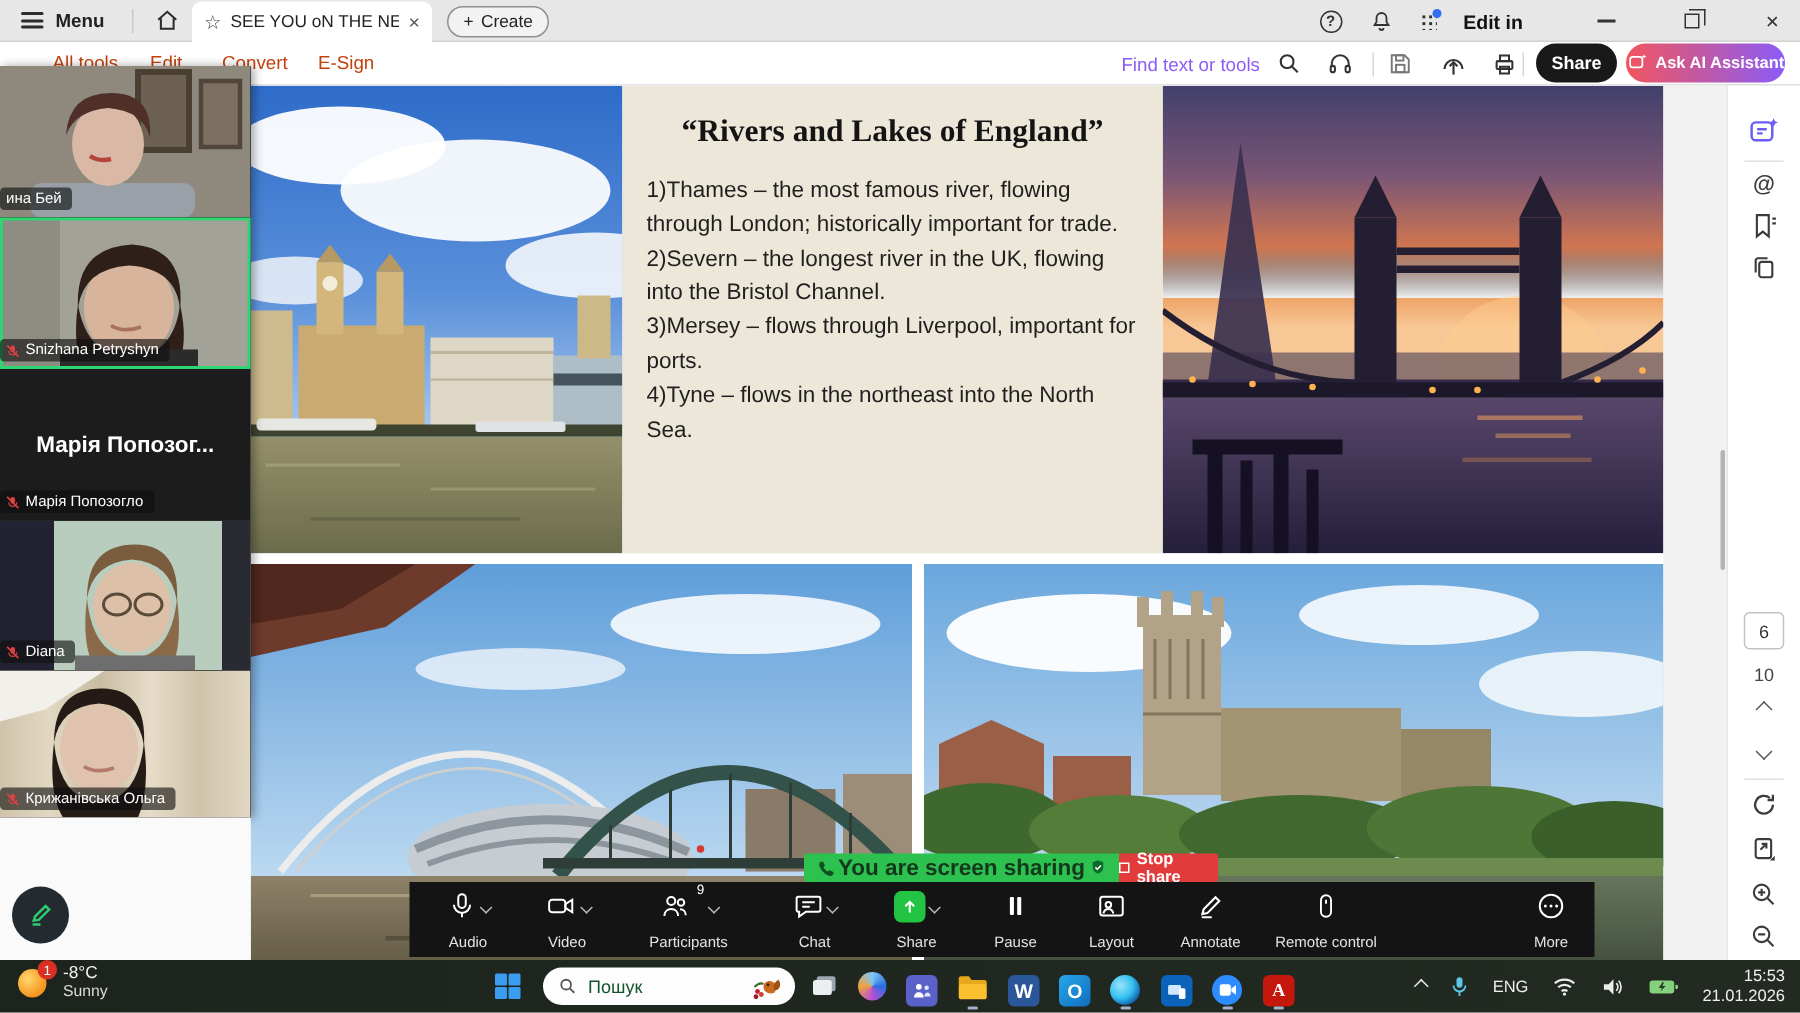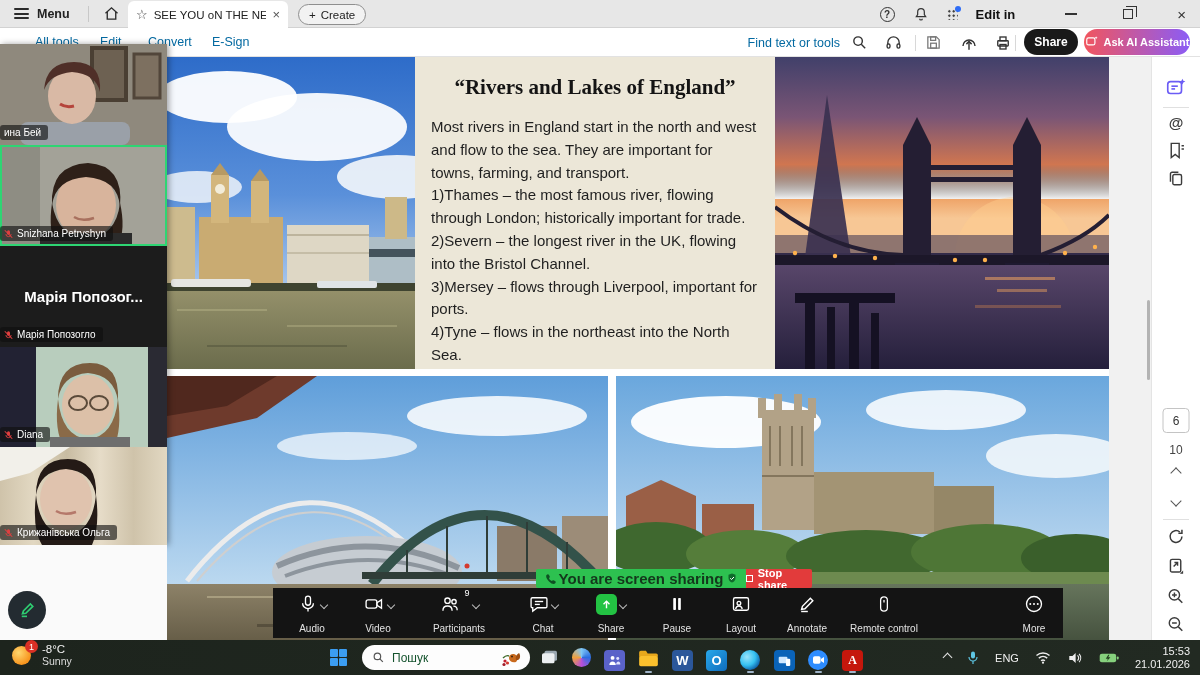--- a/index.html
+++ b/index.html
@@ -18,22 +18,22 @@
 .help-ic{width:15px;height:15px;border:1.4px solid #333;border-radius:50%;font-size:10px;color:#333;display:flex;align-items:center;justify-content:center;font-weight:bold}
 .grid-ic{position:relative;width:11px;height:11px;background-image:radial-gradient(#333 1px,transparent 1.3px);background-size:4.5px 4.5px}
 .grid-dot{position:absolute;right:-3px;top:-3px;width:6px;height:6px;border-radius:50%;background:#2f6df6}
 .signin{font-size:13px;font-weight:bold;color:#111}
 .win-min{width:12px;height:2px;background:#333}
 .win-restore{width:10px;height:10px;border:1.2px solid #333;position:relative;background:#e7e7e7}
 .win-restore:before{content:"";position:absolute;left:2px;top:-4px;width:10px;height:10px;border:1.2px solid #333;border-bottom:none;border-left:none}
 .win-close{font-size:15px;color:#333;line-height:1}
 
 .acro-toolbar{position:absolute;left:0;top:28px;width:1200px;height:29px;background:#fff;border-bottom:1px solid #e2e2e2;z-index:20}
-.nav-item{position:absolute;top:7px;font-size:12.5px;color:#0369a1}
-.find-lbl{position:absolute;right:360px;top:8px;font-size:12.5px;color:#0369a1}
+.nav-item{position:absolute;top:7px;font-size:12.5px;color:#c2410c}
+.find-lbl{position:absolute;right:360px;top:8px;font-size:12.5px;color:#8b5cf6}
 .tool-ic{position:absolute;top:6px}
 .sep{position:absolute;top:7px;width:1px;height:16px;background:#d8d8d8}
 .share-pill{position:absolute;right:122px;top:1px;width:54px;height:26px;border-radius:13px;background:#191919;color:#fff;font-size:12px;font-weight:bold;display:flex;align-items:center;justify-content:center}
 .ai-pill{position:absolute;right:10px;top:1px;width:106px;height:26px;border-radius:13px;background:linear-gradient(90deg,#f1555e,#8b5cf6);color:#fff;font-size:11px;font-weight:bold;display:flex;align-items:center;justify-content:center;gap:5px}
 
 .pdf-area{position:absolute;left:0;top:57px;width:1200px;height:583px;background:#f1f1f1;z-index:1}
 .photo{position:absolute;overflow:hidden}
 .slide-text{position:absolute;left:415px;top:0;width:360px;height:312px;background:#ece7d8;padding:12px 16px}
 .slide-title{font-family:"Liberation Serif",serif;font-weight:bold;font-size:21px;color:#141414;text-align:center;margin:6px 0 16px}
 .slide-text p{font-size:15px;line-height:1.52;color:#1f1f1f}
@@ -133,21 +133,20 @@
         <rect x="150" y="224" width="60" height="7" rx="2" fill="#dfe3e6"></rect>
         <rect x="0" y="234" width="248" height="78" fill="url(#watL)"></rect>
         <rect x="10" y="252" width="90" height="2" fill="#a8a57c" opacity=".7"></rect>
         <rect x="120" y="268" width="110" height="2" fill="#a8a57c" opacity=".6"></rect>
         <rect x="40" y="288" width="140" height="2" fill="#5e5f43" opacity=".8"></rect>
       </svg>
     </div>
 
     <div class="slide-text">
       <div class="slide-title">“Rivers and Lakes of England”</div>
-      <p>Most rivers in England start in the north and west and flow to the sea. They are important for towns, farming, and transport.</p>
       <p>1)Thames – the most famous river, flowing through London; historically important for trade.</p>
       <p>2)Severn – the longest river in the UK, flowing into the Bristol Channel.</p>
       <p>3)Mersey – flows through Liverpool, important for ports.</p>
       <p>4)Tyne – flows in the northeast into the North Sea.</p>
     </div>
 
     <div class="photo" style="left:775px;top:0;width:334px;height:312px">
       <svg width="334" height="312" viewBox="0 0 334 312">
         <defs>
           <linearGradient id="skyT" x1="0" y1="0" x2="0" y2="1">

